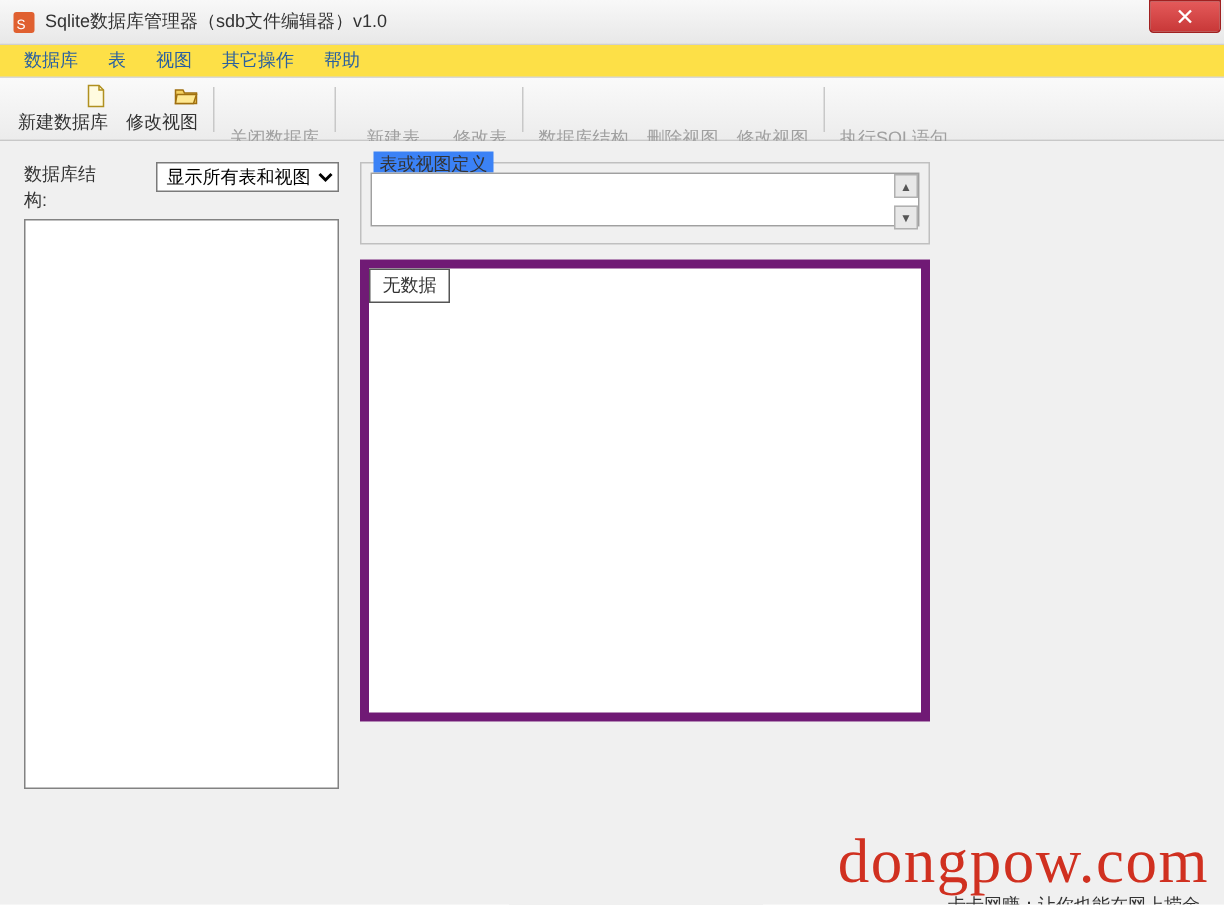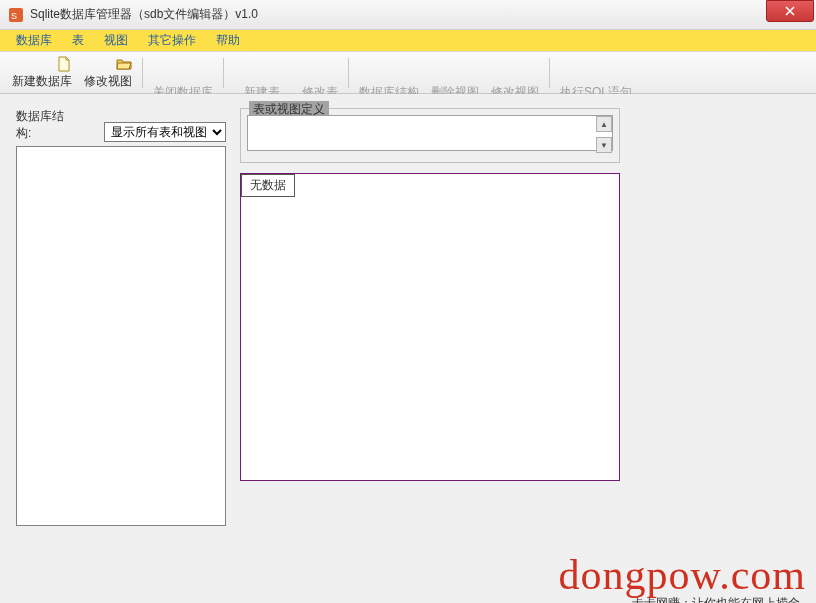--- a/index.html
+++ b/index.html
@@ -21,30 +21,30 @@
 .toolbar { height: 42px; background: linear-gradient(to bottom, #fafafa, #ececec); border-bottom: 1px solid #c8c8c8; display: flex; align-items: center; padding: 2px 6px; }
 .tool-btn { display: flex; flex-direction: column; align-items: flex-end; justify-content: center; height: 38px; padding: 0 6px; min-width: 58px; cursor: pointer; color: #333; }
 .tool-btn.disabled { color: #a0a0a0; cursor: default; gap: 39px; }
 .tool-icon { width: 16px; height: 16px; margin-bottom: 1px; display: flex; align-items: center; justify-content: center; }
 .tool-label { font-size: 12px; white-space: nowrap; }
 .tool-sep { width: 1px; height: 30px; background: #c8c8c8; margin: 0 4px; }
 
 
 .content { position: absolute; top: 94px; left: 0; right: 0; bottom: 0; background: #f0f0f0; padding: 8px 10px; }
 .left-panel { position: absolute; top: 14px; left: 16px; width: 210px; }
-.struct-row { display: flex; align-items: flex-end; margin-bottom: 4px; gap: 24px; }
+.struct-row { display: flex; align-items: flex-start; margin-bottom: 4px; gap: 24px; }
 .struct-label { color: #333; margin-right: 4px; }
 .struct-select { flex: 1; border: 1px solid #7a7a7a; background: #fff; height: 20px; font-size: 12px; padding: 0 2px; }
 .tree-box { border: 1px solid #828282; background: #fff; width: 210px; height: 380px; }
 
 .right-panel { position: absolute; top: 14px; left: 240px; width: 380px; }
 .def-group { border: 1px solid #c0c0c0; padding: 6px 6px 8px 6px; position: relative; margin-bottom: 10px; }
-.def-legend { position: absolute; top: -8px; left: 8px; background: #a3a3a3; padding: 0 4px; color: #333; }
+.def-legend { position: absolute; top: -8px; left: 8px; background: #3b82f6; padding: 0 4px; color: #333; }
 .def-text { width: 100%; height: 36px; border: 1px solid #a0a0a0; background: #fff; resize: none; font-size: 12px; font-family: inherit; }
-.data-box { border: 1px solid #701a75; background: #fff; width: 380px; height: 308px; position: relative; }
+.data-box { border: 6px solid #701a75; background: #fff; width: 380px; height: 308px; position: relative; }
 .nodata { position: absolute; top: 0; left: 0; border: 1px solid #555; padding: 2px 8px; background: #fff; color: #333; }
 
 
 .sidebar-notes { position: absolute; top: 500px; left: 632px; width: 170px; font-size: 12px; color: #333; line-height: 1.5; }
 
 
 .log-header { position: absolute; top: 508px; left: 16px; display: flex; align-items: center; gap: 20px; color: #333; }
 .log-header span { cursor: pointer; }
 
 

